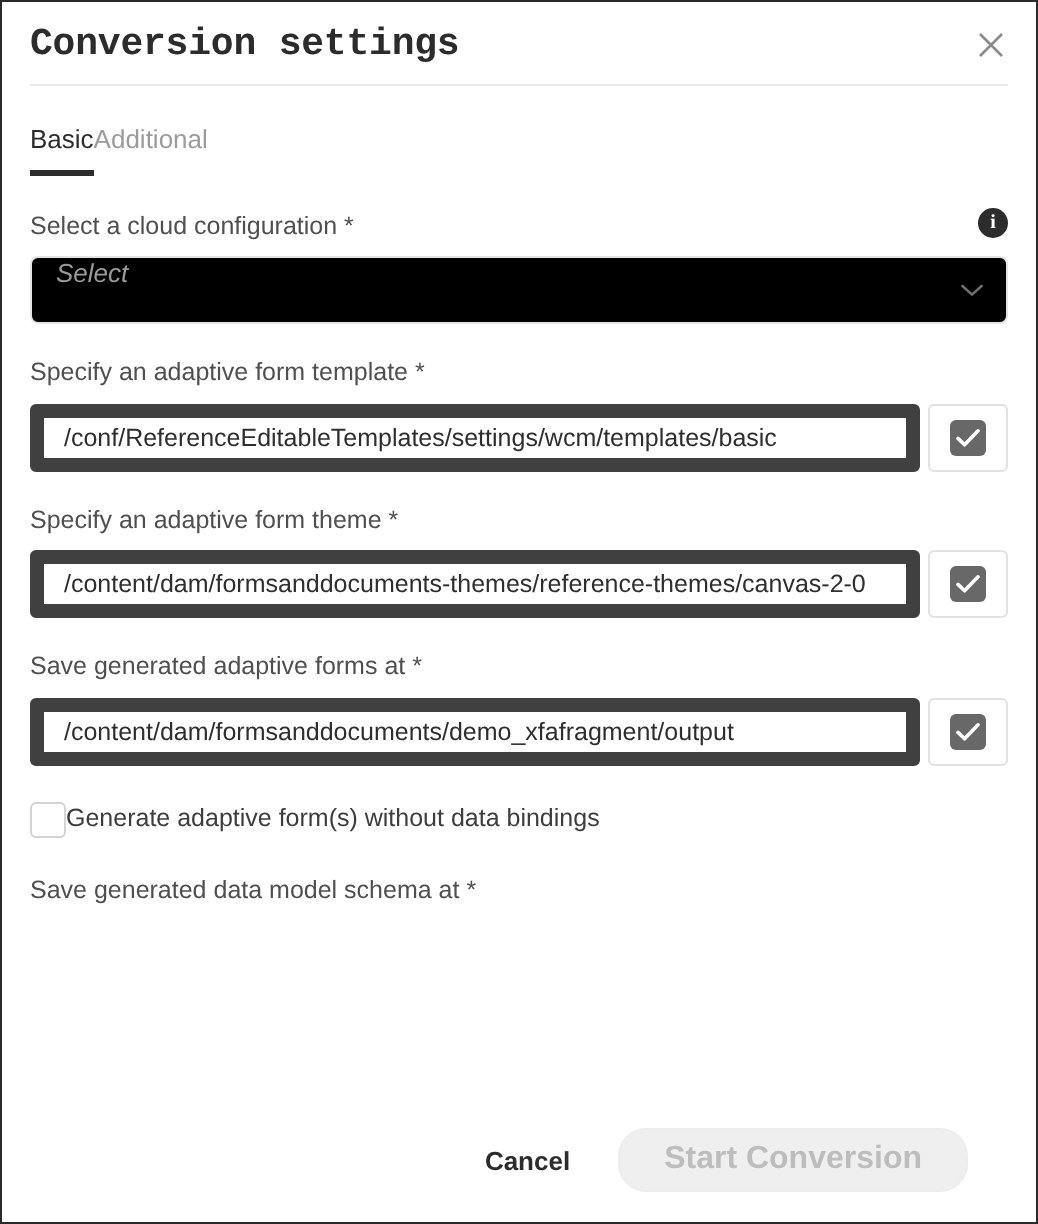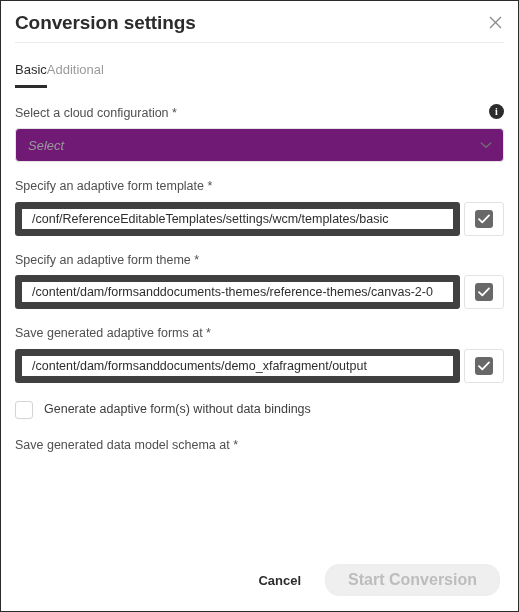--- a/index.html
+++ b/index.html
@@ -30,20 +30,21 @@
     display: flex;
     align-items: center;
   }
   .dialog-title {
     font-size: 19px;
     font-weight: bold;
     color: #2c2c2c;
     letter-spacing: -0.1px;
     line-height: 1;
     margin-top: 2px;
+    font-family: Liberation Mono, monospace;
   }
   .close-btn {
     position: absolute;
     right: 10px;
     top: 8px;
     width: 26px;
     height: 26px;
     display: flex;
     align-items: center;
     justify-content: center;
@@ -122,25 +123,24 @@
     justify-content: center;
     cursor: pointer;
     line-height: 1;
     flex: none;
   }
 
   
   .select-control {
     position: relative;
     height: 34px;
-    background: #701a75;
+    background: #000000;
     border: 1px solid #e4e4e4;
     border-radius: 4px;
     display: flex;
-    align-items: center;
     padding: 0 12px;
     cursor: pointer;
     margin-bottom: 18px;
   }
   .select-placeholder {
     font-size: 13px;
     color: #9a9a9a;
     font-style: italic;
   }
   .select-chevron {
@@ -191,21 +191,20 @@
     background: #686868;
     display: flex;
     align-items: center;
     justify-content: center;
   }
 
   
   .checkbox-row {
     display: flex;
     align-items: center;
-    gap: 11px;
     margin-bottom: 20px;
     margin-top: 2px;
     cursor: pointer;
   }
   .checkbox-empty {
     width: 18px;
     height: 18px;
     border: 1px solid #d4d4d4;
     border-radius: 3px;
     background: #ffffff;
@@ -214,21 +213,21 @@
   .checkbox-label {
     font-size: 12.5px;
     color: #3d3d3d;
     line-height: 1;
   }
 
   
   .footer {
     position: absolute;
     left: 0;
-    right: 0;
+    right: 16px;
     bottom: 0;
     height: 62px;
     display: flex;
     align-items: center;
     justify-content: flex-end;
     padding: 0 18px 0 14px;
     gap: 18px;
     background: #ffffff;
   }
   .btn-cancel {

